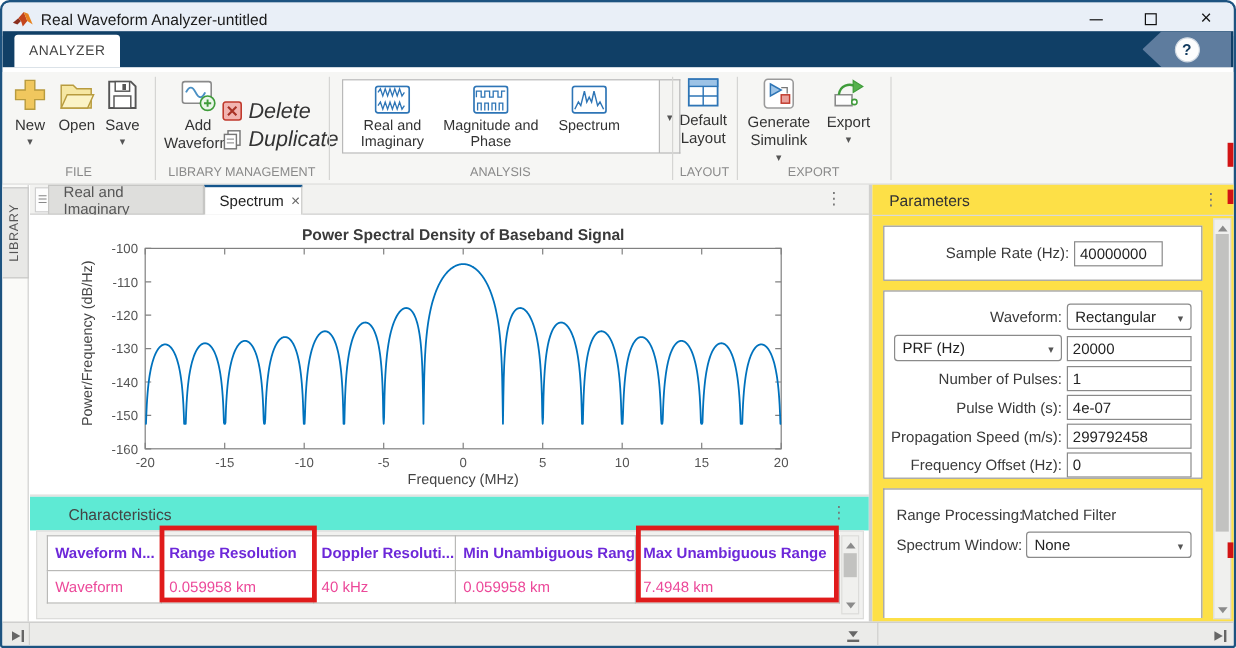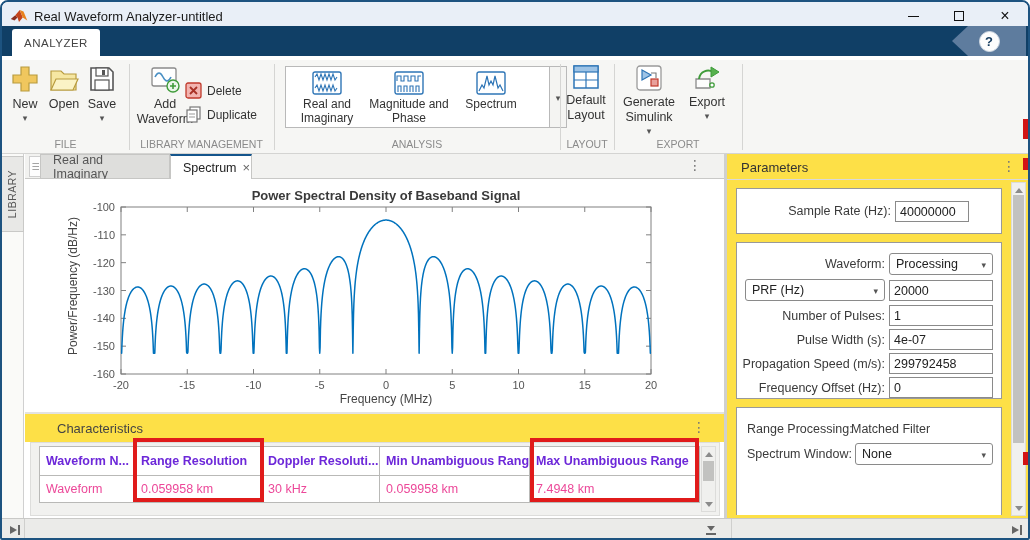--- a/index.html
+++ b/index.html
@@ -26,21 +26,21 @@
   #help-btn { width:21px; height:21px; border-radius:50%; background:#fdfdfd; border:1px solid #cfd8e2;
     display:flex; align-items:center; justify-content:center; font-weight:bold; font-size:13px; color:#123a5e; }
 
   
   #ribbon { position:absolute; left:0; top:58px; width:100%; height:94px; background:#f6f6f4; border-bottom:1px solid #d4d4d2; }
   .sec-divider { position:absolute; top:4px; height:86px; width:1px; background:#d5d5d3; }
   .sec-label { position:absolute; top:78px; font-size:10.5px; color:#8a8a8a; text-align:center; }
   .rbtn { position:absolute; top:4px; display:flex; flex-direction:column; align-items:center; font-size:12.5px; color:#333; }
   .rbtn .lbl { text-align:center; line-height:15px; margin-top:3px; }
   .caret { font-size:9px; color:#555; line-height:9px; margin-top:2px; }
-  .small-row { position:absolute; display:flex; align-items:center; font-size:12px; color:#333; }
+  .small-row { position:absolute; display:flex; align-items:center; font-size:18px; color:#333;font-style:italic; }
   .small-row .lbl { margin-left:5px; }
 
   
   #gallery { position:absolute; left:283px; top:6px; width:265px; height:62px; background:#fff; border:1px solid #b9b9b9; display:flex; }
   .gal-item { width:82px; display:flex; flex-direction:column; align-items:center; padding-top:4px; font-size:12px; color:#333; }
   .gal-item .lbl { text-align:center; line-height:14px; margin-top:2px; }
   #gallery-drop { position:absolute; left:548px; top:6px; width:17px; height:62px; background:#f4f4f2; border:1px solid #b9b9b9; border-left:none;
     display:flex; align-items:center; justify-content:center; }
 
   
@@ -61,21 +61,21 @@
   #doctab-menu { position:absolute; right:22px; top:3px; color:#777; font-size:14px; }
 
   
   #plot-wrap { position:absolute; left:23px; top:25px; width:699px; height:233px; background:#fff; }
   #plot-title { position:absolute; left:96px; top:9px; width:530px; text-align:center; font-size:13px; font-weight:bold; color:#3a3a3a; }
   #plot-ylabel { position:absolute; left:-42px; top:100px; width:180px; text-align:center; transform:rotate(-90deg); transform-origin:center; font-size:12px; color:#444; }
   #plot-xlabel { position:absolute; left:96px; top:213px; width:530px; text-align:center; font-size:12px; color:#444; }
 
   
   #char-panel { position:absolute; left:23px; top:258px; width:699px; height:106px; background:#fff; border-top:2px solid #e3e3e1; }
-  #char-header { position:absolute; left:0; top:0; width:100%; height:28px; background:#fde047; }
+  #char-header { position:absolute; left:0; top:0; width:100%; height:28px; background:#5eead4; }
   #char-title { position:absolute; left:32px; top:7px; font-size:13px; color:#444; }
   #char-menu { position:absolute; right:18px; top:5px; color:#777; font-size:14px; }
   #char-body { position:absolute; left:5px; top:28px; width:690px; height:74px; background:#f1f1ef; border:1px solid #dddddb; }
   table#char-table { position:absolute; left:8px; top:3px; width:660px; border-collapse:collapse; background:#fff; table-layout:fixed; }
   #char-table th, #char-table td { border:1px solid #b9b9b7; font-size:12.5px; text-align:left; padding:6px 6px; overflow:hidden; white-space:nowrap; }
   #char-table th { font-weight:bold; color:#6d28d9; height:29px; }
   #char-table td { color:#ec4899; height:26px; }
   .redbox { position:absolute; border:4px solid #e01b1b; pointer-events:none; }
   
   .vscroll { position:absolute; background:#f0f0ee; border:1px solid #dcdcda; }
@@ -358,21 +358,21 @@
                 <th>Range Resolution</th>
                 <th>Doppler Resoluti...</th>
                 <th>Min Unambiguous Range</th>
                 <th>Max Unambiguous Range</th>
               </tr>
             </thead>
           <tbody>
               <tr>
                 <td>Waveform</td>
                 <td>0.059958 km</td>
-                <td>30 kHz</td>
+                <td>40 kHz</td>
                 <td>0.059958 km</td>
                 <td>7.4948 km</td>
               </tr>
             </tbody>
         </table>
         <div class="vscroll" style="right:3px; top:3px; width:15px; height:66px;">
           <div class="scroll-arrow" style="top:0;">
               <span class="tri-up"></span>
             </div>
           <div class="scroll-thumb" style="top:14px; height:20px;"></div>
@@ -394,21 +394,21 @@
       </div>
 
       <div class="group-box" style="top:34px; height:46px;">
         <span class="plabel" style="right:110px; top:15px;">Sample Rate (Hz):</span>
         <input class="pinput" style="right: 32px; top: 12px; width: 74px;" value="40000000">
       </div>
 
       <div class="group-box" style="top:88px; height:157px;">
         <span class="plabel" style="right:116px; top:14px;">Waveform:</span>
         <div class="pdrop" style="right:8px; top:10px; width:104px;">
-          <span>Processing</span>
+          <span>Rectangular</span>
           <span class="caret">▾</span>
         </div>
         <div class="pdrop" style="left:8px; top:36px; width:140px;">
           <span>PRF (Hz)</span>
           <span class="caret">▾</span>
         </div>
         <input class="pinput" style="right: 8px; top: 37px; width: 104px;" value="20000">
         <span class="plabel" style="right:116px; top:66px;">Number of Pulses:</span>
         <input class="pinput" style="right: 8px; top: 62px; width: 104px;" value="1">
         <span class="plabel" style="right:116px; top:90px;">Pulse Width (s):</span>

